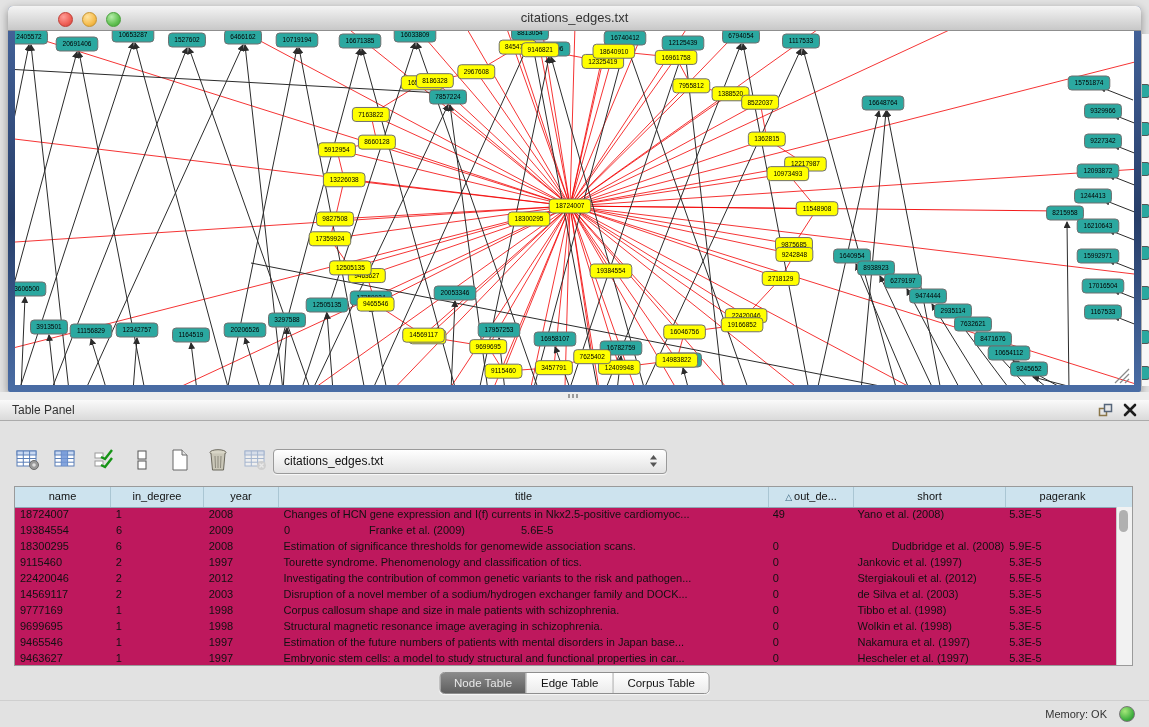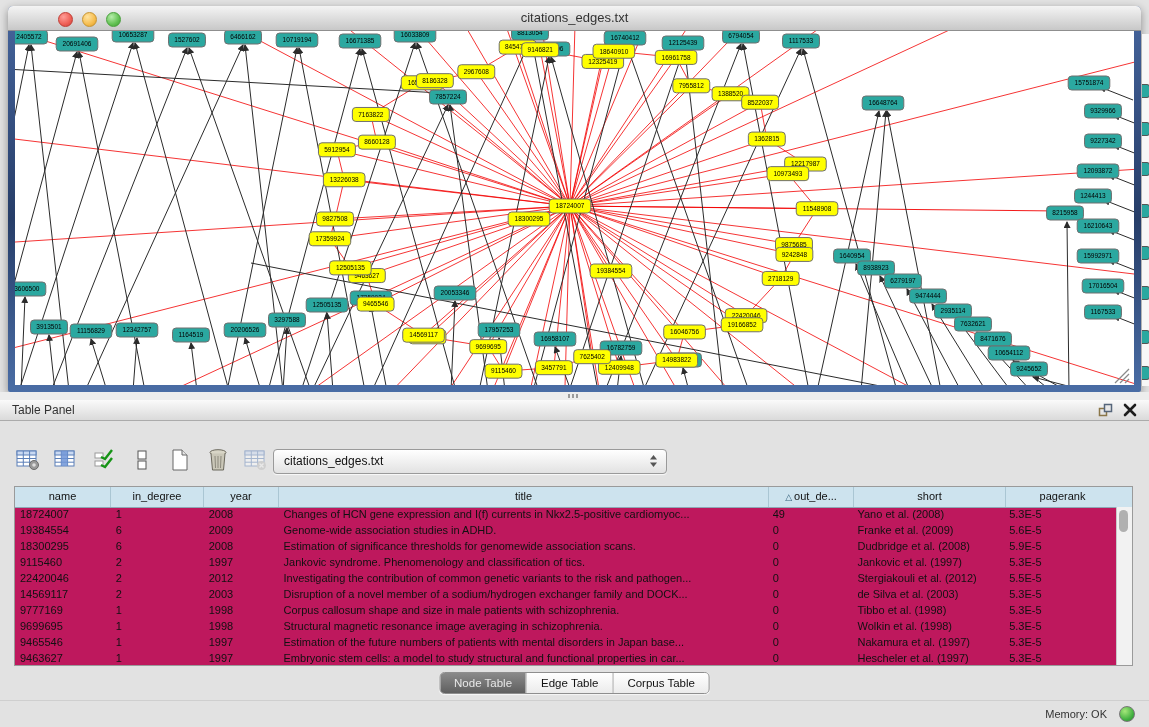--- a/index.html
+++ b/index.html
@@ -611,39 +611,38 @@
             <div class="td" style="width: 75px;">2008</div>
             <div class="td" style="width: 490px;">Changes of HCN gene expression and I(f) currents in Nkx2.5-positive cardiomyoc...</div>
             <div class="td" style="width: 85px;">49</div>
             <div class="td" style="width: 152px;">Yano et al. (2008)</div>
             <div class="td" style="width: 113px;">5.3E-5</div>
           </div>
           <div class="tr">
             <div class="td" style="width: 96px;">19384554</div>
             <div class="td" style="width: 93px;">6</div>
             <div class="td" style="width: 75px;">2009</div>
-            <div class="td" style="width: 490px;">Genome-wide association studies in ADHD.</div>
             <div class="td" style="width: 85px;">0</div>
             <div class="td" style="width: 152px;">Franke et al. (2009)</div>
             <div class="td" style="width: 113px;">5.6E-5</div>
           </div>
           <div class="tr">
             <div class="td" style="width: 96px;">18300295</div>
             <div class="td" style="width: 93px;">6</div>
             <div class="td" style="width: 75px;">2008</div>
             <div class="td" style="width: 490px;">Estimation of significance thresholds for genomewide association scans.</div>
             <div class="td" style="width: 85px;">0</div>
-            <div class="td" style="width: 152px;">Dudbridge et al. (2008)</div>
+            <div class="td" style="width: 152px; text-align: right;">Dudbridge et al. (2008)</div>
             <div class="td" style="width: 113px;">5.9E-5</div>
           </div>
           <div class="tr">
             <div class="td" style="width: 96px;">9115460</div>
             <div class="td" style="width: 93px;">2</div>
             <div class="td" style="width: 75px;">1997</div>
-            <div class="td" style="width: 490px;">Jankovic syndrome. Phenomenology and classification of tics.</div>
+            <div class="td" style="width: 490px;">Tourette syndrome. Phenomenology and classification of tics.</div>
             <div class="td" style="width: 85px;">0</div>
             <div class="td" style="width: 152px;">Jankovic et al. (1997)</div>
             <div class="td" style="width: 113px;">5.3E-5</div>
           </div>
           <div class="tr">
             <div class="td" style="width: 96px;">22420046</div>
             <div class="td" style="width: 93px;">2</div>
             <div class="td" style="width: 75px;">2012</div>
             <div class="td" style="width: 490px;">Investigating the contribution of common genetic variants to the risk and pathogen...</div>
             <div class="td" style="width: 85px;">0</div>

